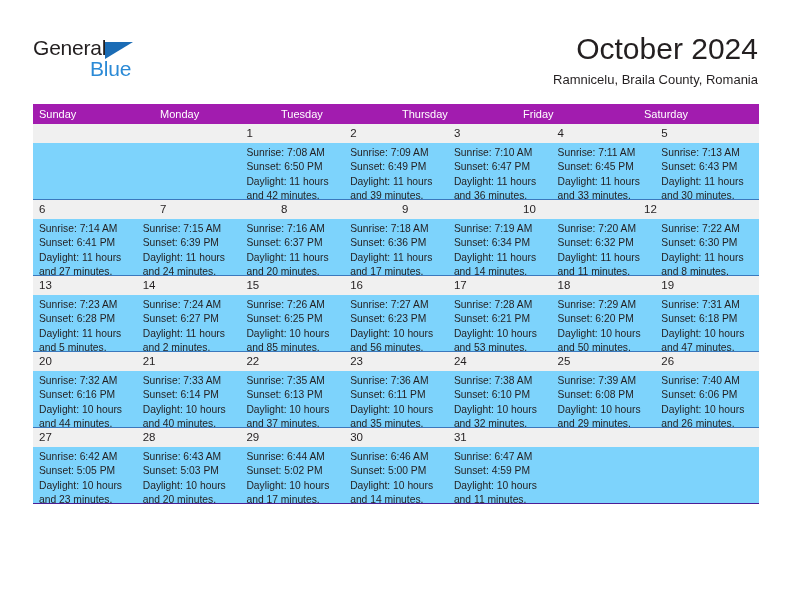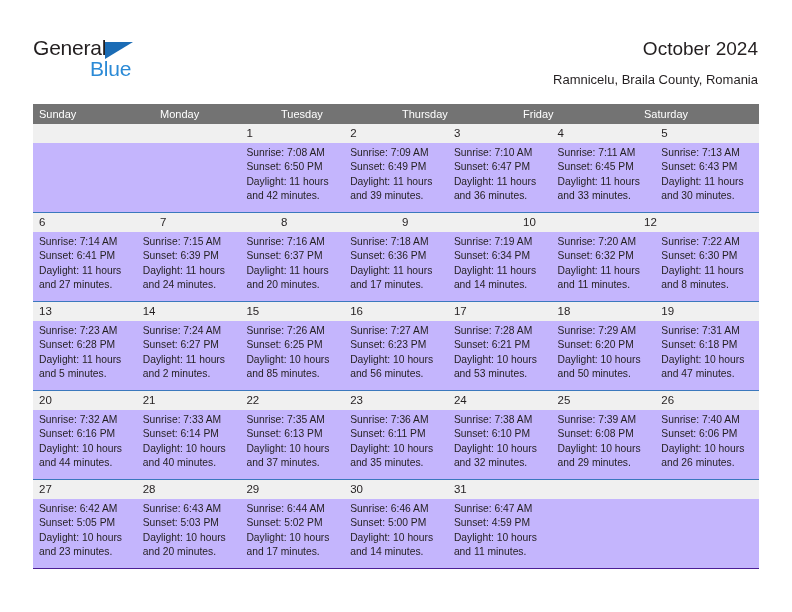--- a/index.html
+++ b/index.html
@@ -63,21 +63,21 @@
     color: #2b8ad6;
     font-family: "Liberation Sans", sans-serif;
   }
   .title-block {
     position: absolute;
     right: 34px;
     top: 34px;
     text-align: right;
   }
   .title-month {
-    font-size: 19px;
+    font-size: 30px;
     color: #231f20;
     line-height: 30px;
     white-space: nowrap;
   }
   .title-location {
     font-size: 13px;
     color: #231f20;
     line-height: 18px;
     margin-top: 7px;
     white-space: nowrap;
@@ -87,21 +87,21 @@
   .calendar {
     position: absolute;
     left: 33px;
     top: 104px;
     width: 726px;
   }
   .dow-row {
     display: flex;
     width: 726px;
     height: 20px;
-    background: #737373;
+    background: #a21caf;
   }
   .dow {
     flex: 1 1 0;
     color: #ffffff;
     font-size: 11px;
     line-height: 20px;
     padding-left: 6px;
     box-sizing: border-box;
     white-space: nowrap;
   }
@@ -114,22 +114,22 @@
   }
   .week-numbers {
     display: flex;
     width: 726px;
     height: 19px;
     background: #f0f0f0;
   }
   .week-body {
     display: flex;
     width: 726px;
-    height: 69px;
-    background: #c4b5fd;
+    height: 56px;
+    background: #7dd3fc;
   }
   .daynum {
     flex: 1 1 0;
     box-sizing: border-box;
     padding-left: 6px;
     font-size: 11.5px;
     line-height: 19px;
     color: #231f20;
   }
   .daycell {

